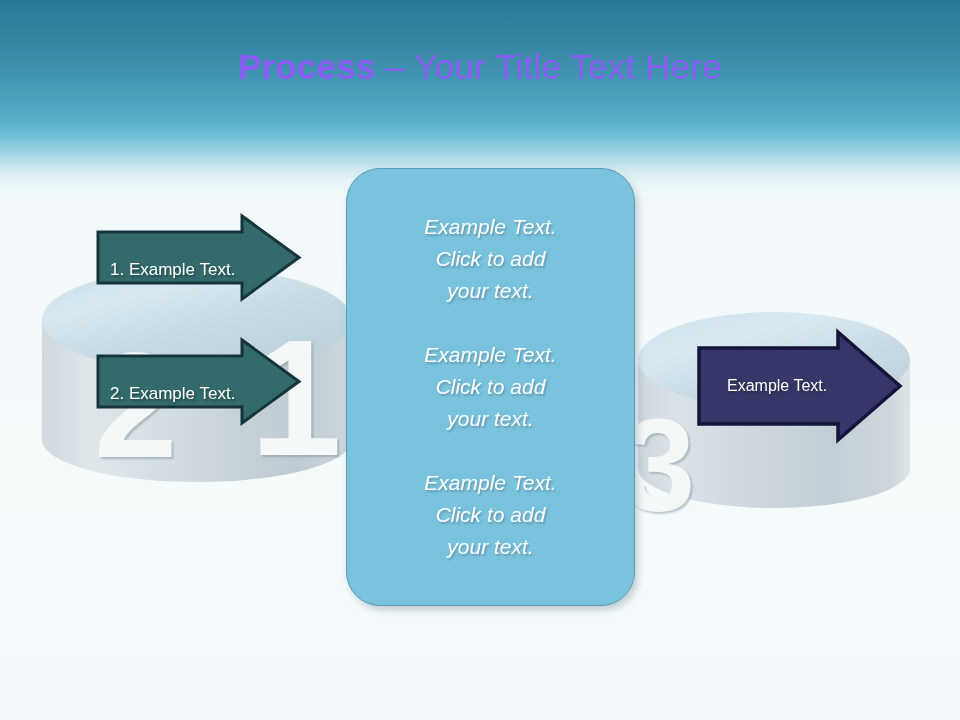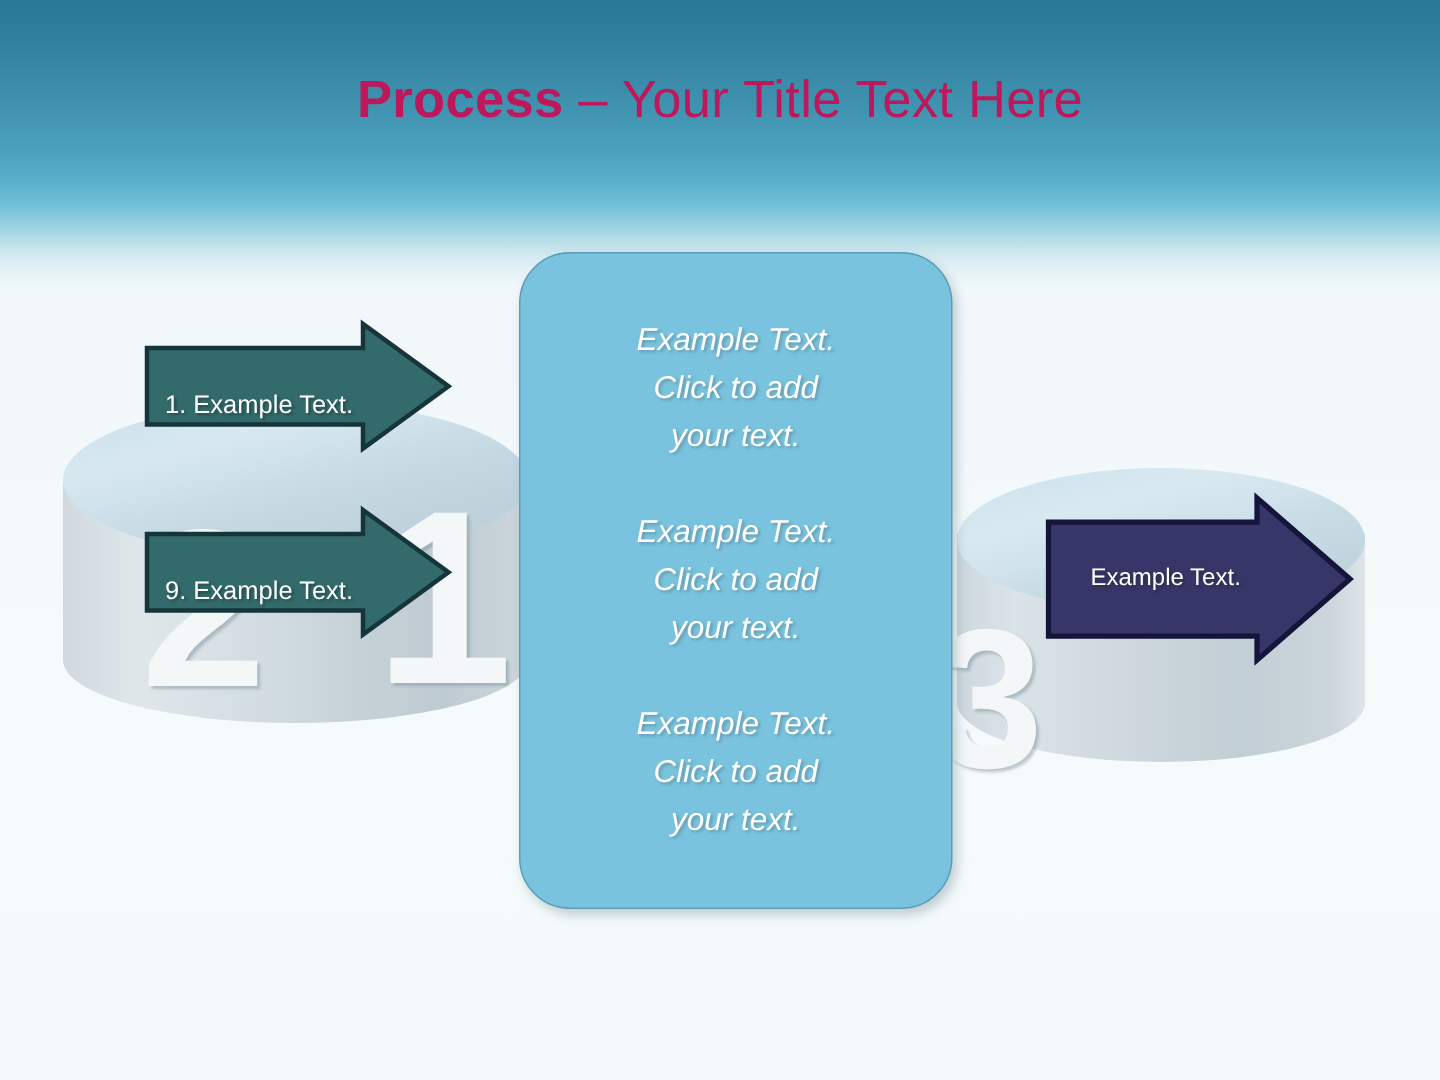--- a/index.html
+++ b/index.html
@@ -104,21 +104,21 @@
     background: linear-gradient(165deg,
       #cbe0ea 0%, #d9e9f1 30%, #c6dae4 62%, #bacdd7 100%);
   }
 
   
   #title {
     position: absolute;
     left: 0; top: 45px;
     width: 960px;
     text-align: center;
-    color: #be185d;
+    color: #8b5cf6;
     font-size: 35px;
     line-height: 44px;
     letter-spacing: 0.2px;
     white-space: nowrap;
   }
   #title .strong { font-weight: 700; }
   #title .light  { font-weight: 400; }
 
   
   .arrow {
@@ -216,21 +216,21 @@
     <svg viewBox="0 0 205 91" preserveAspectRatio="none">
       <polygon points="2,20 146,20 146,4 203,45.5 146,87 146,71 2,71" fill="#336b6c" stroke="#16353a" stroke-width="3" stroke-linejoin="miter"></polygon>
     </svg>
     <span class="atext">1. Example Text.</span>
   </div>
 
   <div class="arrow arrow-left" id="arrow-2">
     <svg viewBox="0 0 205 91" preserveAspectRatio="none">
       <polygon points="2,20 146,20 146,4 203,45.5 146,87 146,71 2,71" fill="#336b6c" stroke="#16353a" stroke-width="3" stroke-linejoin="miter"></polygon>
     </svg>
-    <span class="atext">9. Example Text.</span>
+    <span class="atext">2. Example Text.</span>
   </div>
 
 
   <div id="center-panel" style="background: rgb(121, 195, 223); border-color: rgb(90, 157, 181);">
     <div class="panel-block">Example Text.
 Click  to add
 your text.</div>
     <div class="panel-block">Example Text.
 Click  to add
 your text.</div>

